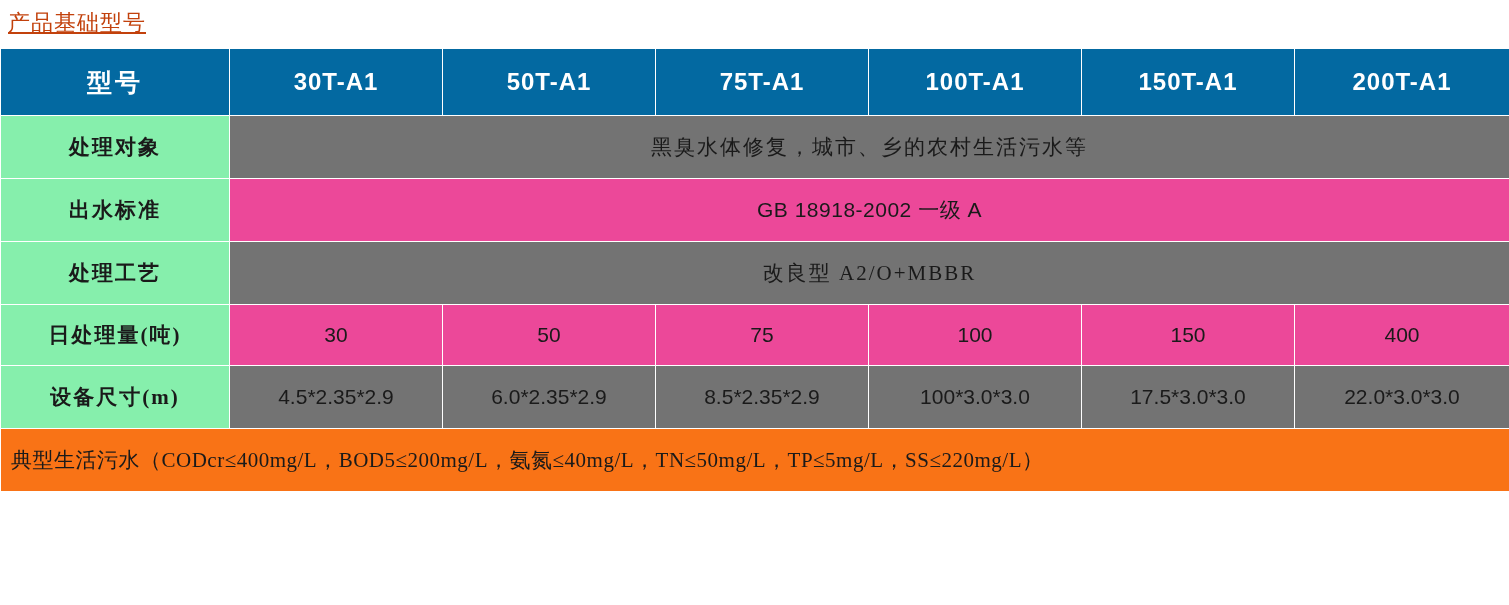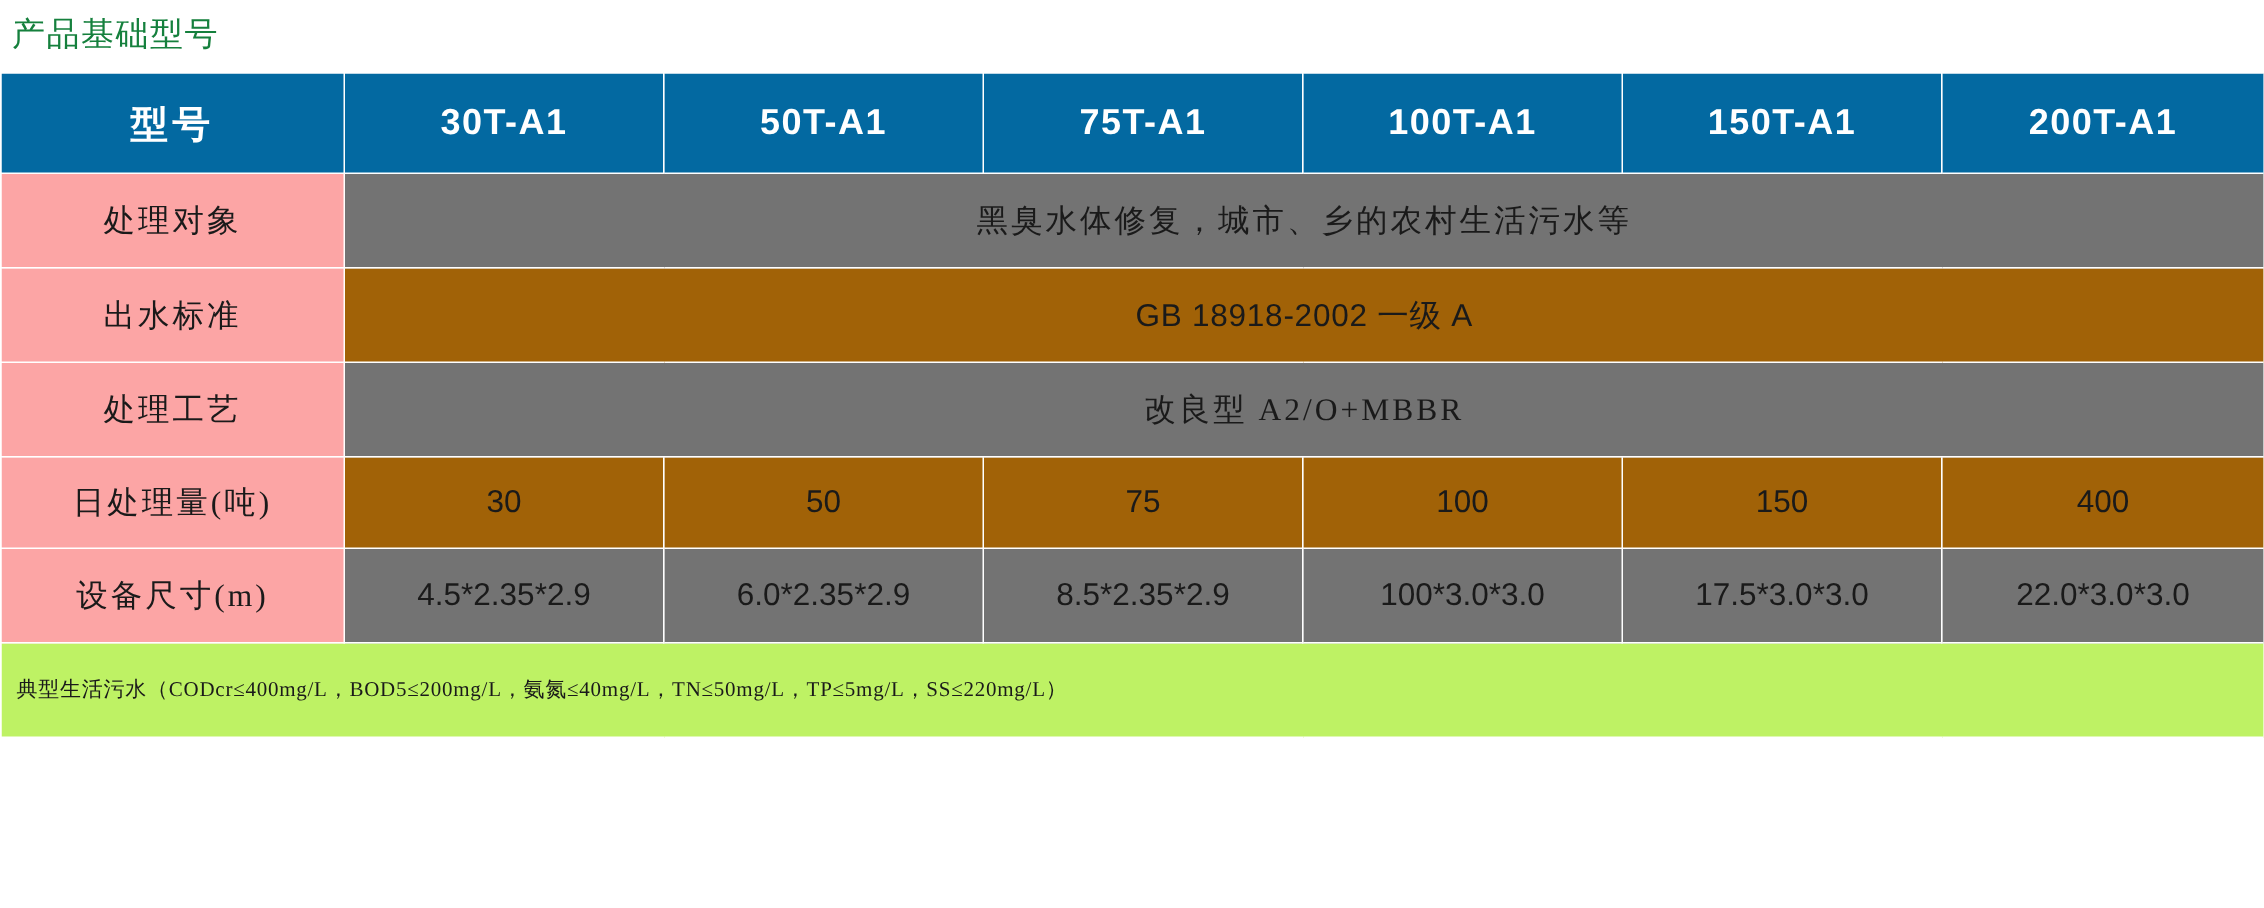--- a/index.html
+++ b/index.html
@@ -16,25 +16,26 @@
   }
   .page {
     position: relative;
     width: 1509px;
     height: 605px;
     box-sizing: border-box;
   }
   .caption {
     font-family: "Liberation Serif", serif;
     font-size: 22px;
-    color: #15803d;
+    color: #c2410c;
     padding: 8px 0 0 8px;
     height: 40px;
     line-height: 30px;
     letter-spacing: 1px;
+    text-decoration: underline;
   }
   table.spec {
     border-collapse: collapse;
     table-layout: fixed;
     width: 1509px;
     border-top: 1px solid #ffffff;
   }
   table.spec td {
     border: 1px solid #ffffff;
     text-align: center;
@@ -58,58 +59,59 @@
     font-size: 24px;
     font-weight: bold;
     letter-spacing: 1px;
   }
   tr.head td.model-label {
     font-family: "Liberation Serif", serif;
     font-size: 25px;
     letter-spacing: 3px;
   }
   td.rowlabel {
-    background: #fca5a5;
+    background: #86efac;
     font-family: "Liberation Serif", serif;
     font-size: 23px;
     letter-spacing: 2px;
     color: #1a1a1a;
+    font-weight: bold;
   }
   tr.r1 td { height: 62px; }
   tr.r2 td { height: 62px; }
   tr.r3 td { height: 62px; }
   tr.r4 td { height: 60px; }
   tr.r5 td { height: 62px; }
   tr.r6 td { height: 62px; }
-  td.fill-mid   { background: #a16207; }
+  td.fill-mid   { background: #ec4899; }
   td.fill-pale  { background: #737373; }
 
   td.merged-cn {
     font-family: "Liberation Serif", serif;
     font-size: 23px;
     letter-spacing: 2px;
   }
   td.merged-mono {
     font-size: 22px;
     letter-spacing: 0.5px;
   }
   td.numcell {
     font-size: 22px;
     margin-top: 36px;
   }
   td.dimcell {
     font-size: 21px;
     letter-spacing: 0px;
   }
   tr.footer td {
-    background: #bef264;
+    background: #f97316;
     text-align: left;
     padding-left: 10px;
     font-family: "Liberation Serif", serif;
-    font-size: 14px;
+    font-size: 21px;
     letter-spacing: 0.5px;
     height: 62px;
   }
 </style>
 </head>
 <body>
 
 <div class="page">
 
   <div class="caption">产品基础型号</div>

